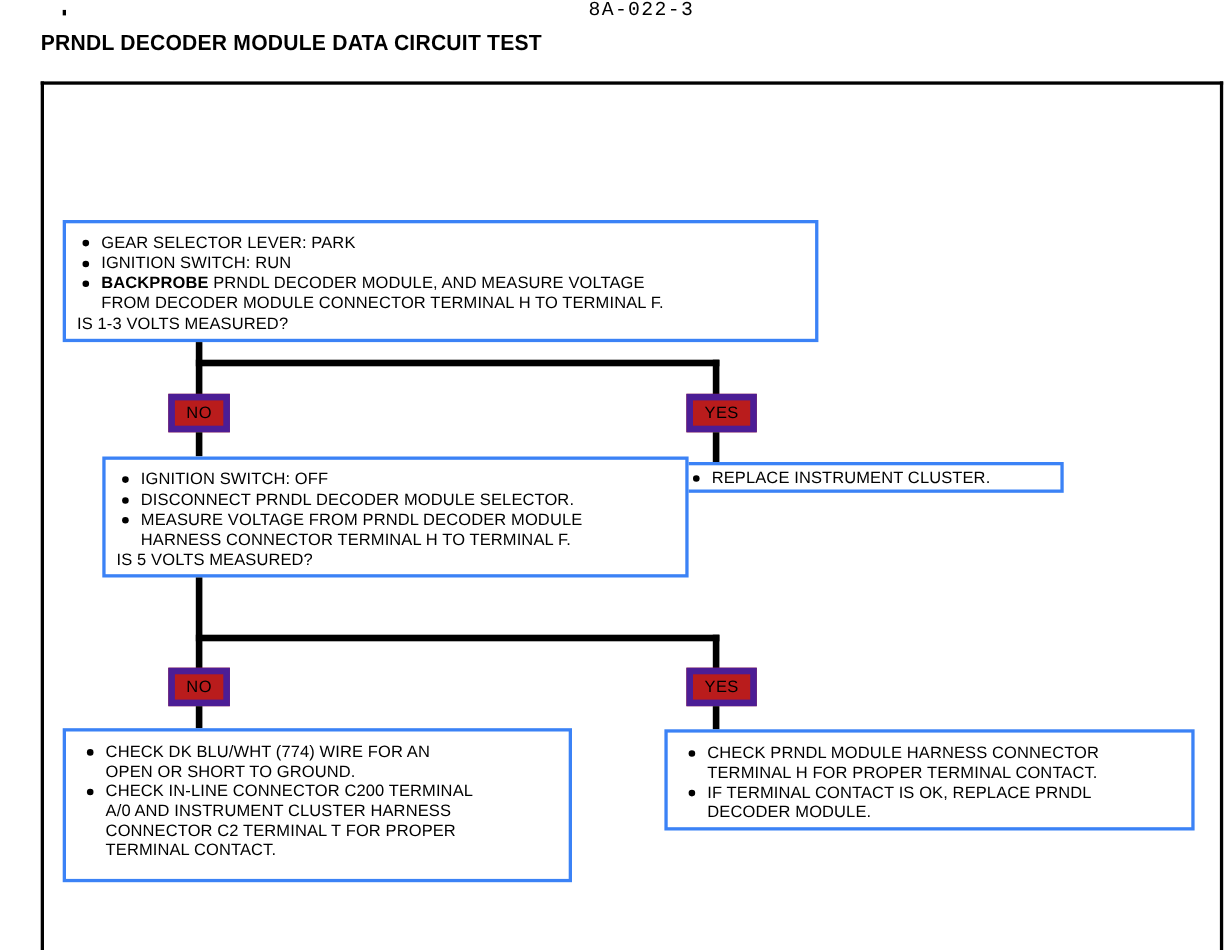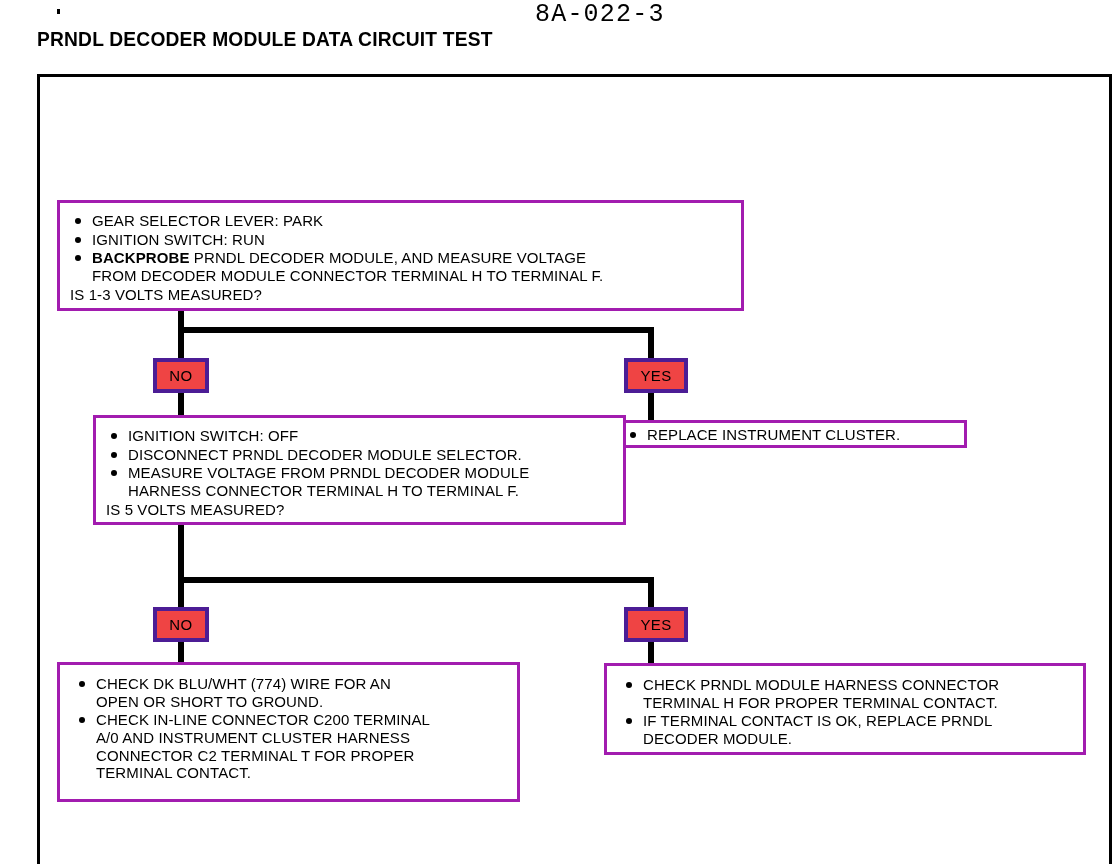--- a/index.html
+++ b/index.html
@@ -28,21 +28,21 @@
     width: 3px;
     height: 5px;
     background: #000;
   }
   #page-number {
     position: absolute;
     left: 535px;
     top: 0px;
     width: 220px;
     font-family: "Liberation Mono", monospace;
-    font-size: 25px;
+    font-size: 18px;
     letter-spacing: 1.2px;
     white-space: nowrap;
   }
   #page-title {
     position: absolute;
     left: 37px;
     top: 28px;
     font-size: 20px;
     font-weight: bold;
     letter-spacing: 0.2px;
@@ -61,21 +61,21 @@
     border-left: 3px solid #000;
     border-top: 3px solid #000;
     border-right: 3px solid #000;
     border-bottom: none;
     box-sizing: border-box;
   }
 
   
   .node-box {
     position: absolute;
-    border: 3px solid #a21caf;
+    border: 3px solid #3b82f6;
     background: #fff;
     box-sizing: border-box;
   }
   .node-box .body {
     padding: 9px 10px 6px 10px;
     font-size: 15px;
     line-height: 1.18;
     letter-spacing: 0.1px;
   }
   ul.bullets {
@@ -104,22 +104,22 @@
     padding-left: 0px;
     white-space: pre-line;
   }
   .bold-lead {
     font-weight: bold;
   }
 
   
   .branch-label {
     position: absolute;
-    border: 4px solid #4c1d95;
-    background: #ef4444;
+    border: 6px solid #4c1d95;
+    background: #b91c1c;
     box-sizing: border-box;
     font-size: 15px;
     text-align: center;
     line-height: 1;
     display: flex;
     align-items: center;
     justify-content: center;
     letter-spacing: 0.4px;
   }
 

